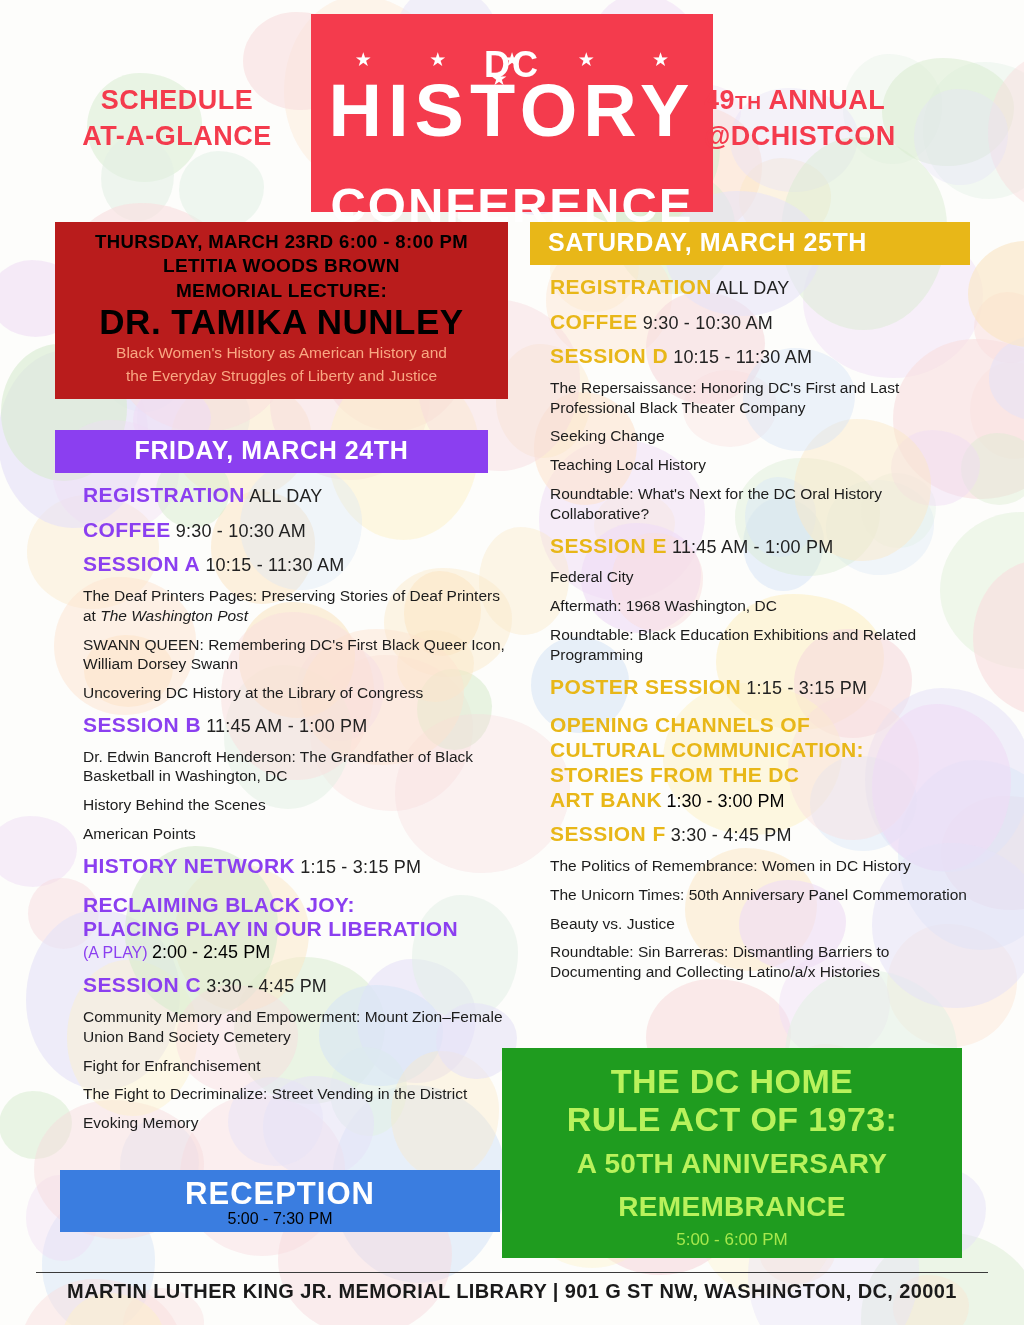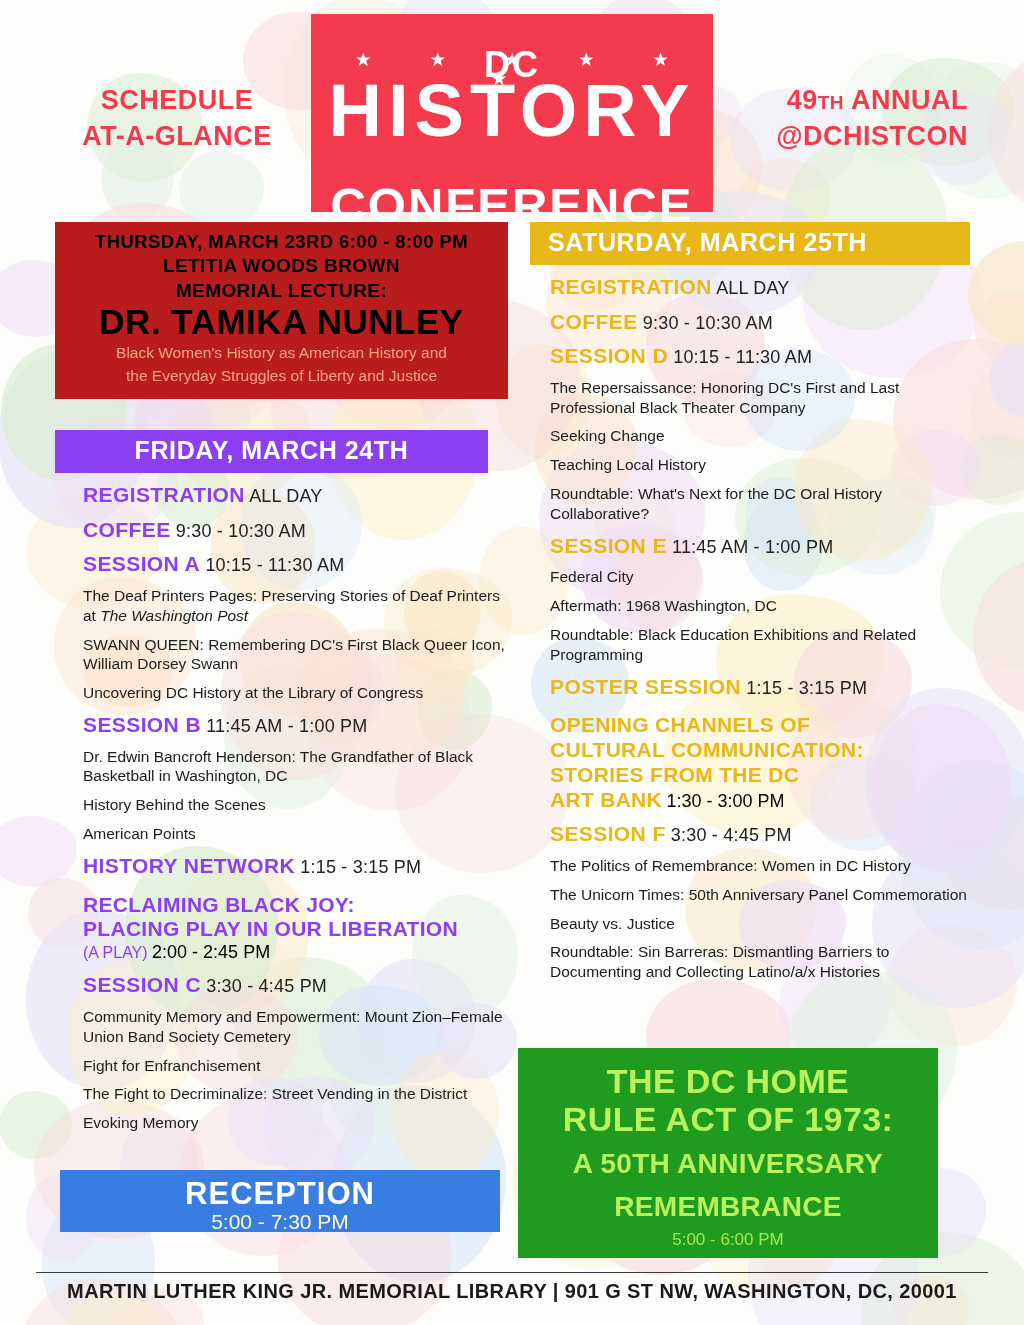--- a/index.html
+++ b/index.html
@@ -97,29 +97,29 @@
     width: 250px;
     color: #f43b4d;
     font-size: 27px;
     font-weight: bold;
     letter-spacing: 0.5px;
     line-height: 1.35;
     text-align: center;
   }
   .hdr-right {
     position: absolute;
-    right: 56px;
+    right: 40px;
     top: 82px;
     width: 280px;
     color: #f43b4d;
     font-size: 27px;
     font-weight: bold;
     letter-spacing: 0.5px;
     line-height: 1.35;
-    text-align: right;
+    text-align: left;
   }
   .sm { font-size: 19px; }
 
   
   .cols {
     position: relative;
   }
   .col-left {
     position: absolute;
     left: 55px;
@@ -222,27 +222,27 @@
     top: 1170px;
     width: 440px;
     height: 62px;
     background: #3a7de0;
     color: #ffffff;
     text-align: center;
     padding-top: 6px;
     box-sizing: border-box;
   }
   .reception-title { font-size: 31px; font-weight: bold; letter-spacing: 1px; }
-  .reception-time { font-size: 21px; color: #fef9c3; margin-top: -2px; }
+  .reception-time { font-size: 16px; color: #000000; margin-top: -2px; }
 
   .homerule-box {
     position: absolute;
-    left: 518px;
+    left: 502px;
     top: 1048px;
-    width: 420px;
+    width: 460px;
     height: 210px;
     background: #1f9c1f;
     color: #b9f25c;
     text-align: center;
     padding-top: 14px;
     box-sizing: border-box;
   }
   .hr-title { font-size: 34px; font-weight: bold; line-height: 1.12; letter-spacing: 0.4px; }
   .hr-sub { font-size: 28px; font-weight: bold; line-height: 1.25; margin-top: 8px; letter-spacing: 0.3px; }
   .hr-time { font-size: 17px; margin-top: 6px; color: #a6e84d; }

